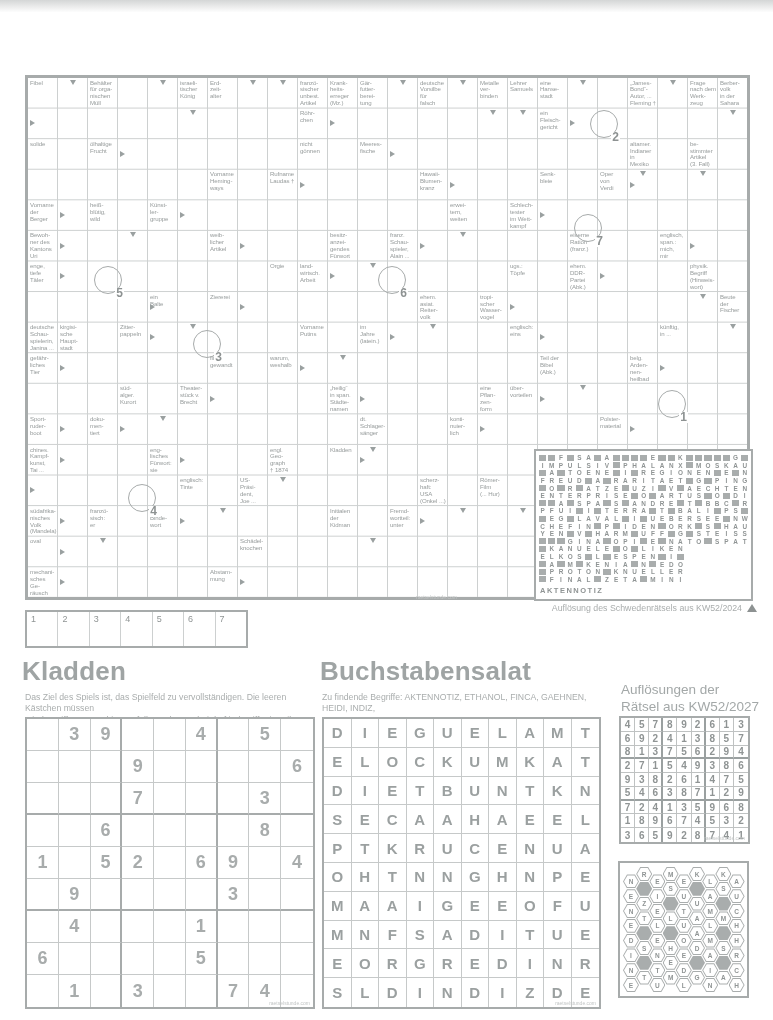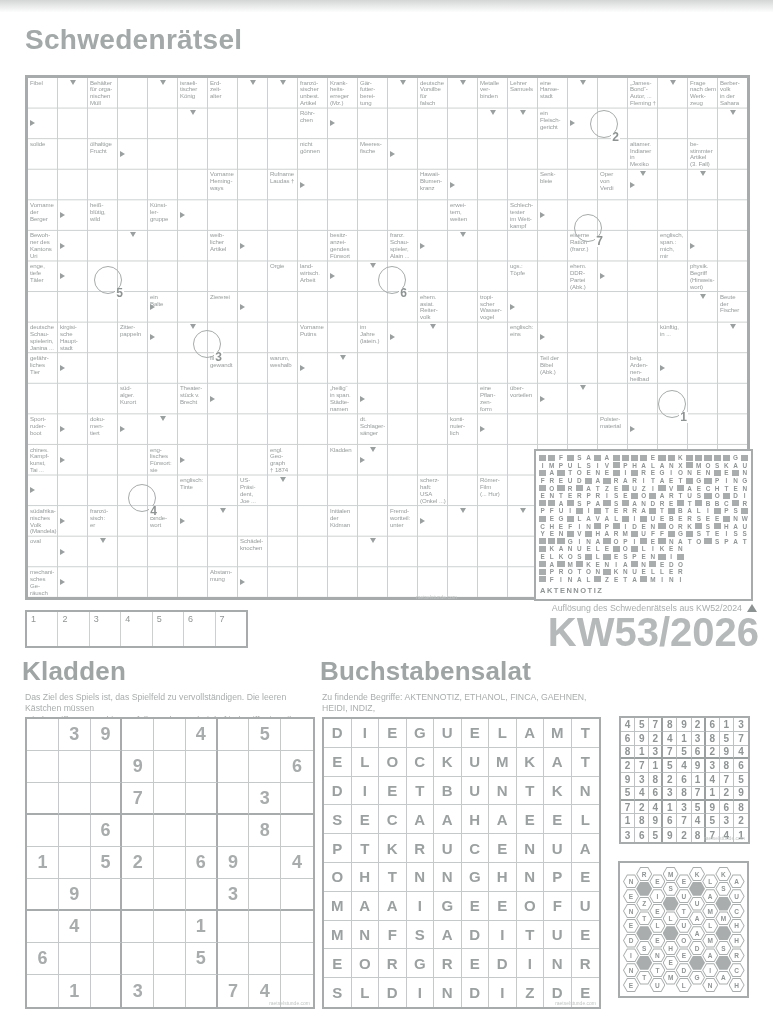--- a/index.html
+++ b/index.html
@@ -57,21 +57,20 @@
   .hex>div{position:absolute;inset:1px;background:#fff;display:flex;align-items:center;justify-content:center;
            font-size:6.5px;font-weight:700;color:#8f9494;
            clip-path:polygon(25% 0,75% 0,100% 50%,75% 100%,25% 100%,0 50%);}
   .hex>div.g{background:#a9adad;}
 </style>
 </head>
 <body>
 
 <div id="page">
   <div class="topband"></div>
-  <div class="h1">Schwedenrätsel</div>
 
   <div class="xw" id="xw">
       <div class="clue" style="left: 0px; top: 0px; width: 30px; height: 30.588px;">Fibel</div>
       <div class="clue" style="left: 60px; top: 0px; width: 30px; height: 30.588px;">Behälter
 für orga-
 nischen
 Müll</div>
       <div class="clue" style="left: 150px; top: 0px; width: 30px; height: 30.588px;">israeli-
 tischer
 König</div>
@@ -1011,21 +1010,20 @@
       <div>4</div>
       <div>5</div>
       <div>6</div>
       <div>7</div>
     </div>
 
   <div class="note">
     <span>Auflösung des Schwedenrätsels aus KW52/2024</span>
     <span class="tri"></span>
   </div>
-  <div class="kw">KW53/2026</div>
 
   <div class="h2" style="left:22px;top:656px">Kladden</div>
   <div class="instr" style="left:25px;top:692px;width:296px">Das Ziel des Spiels ist, das Spielfeld zu vervollständigen. Die leeren Kästchen müssen
 mit den Ziffern von 1 bis 9 gefüllt werden. Dabei darf jede Ziffer jeweils nur einmal
 in einer Zeile, in einer Spalte und in einem Block à 3x3 Felder vorkommen.</div>
   <div class="grid" id="sudoku-grid" style="left: 25px; top: 717px; width: 290px; height: 292px; grid-template-columns: repeat(9, 1fr); grid-template-rows: repeat(9, 1fr);">
       <div class="sudcell" style="border-right: 1px solid rgb(198, 201, 201); border-bottom: 1px solid rgb(198, 201, 201);"></div>
       <div class="sudcell" style="border-right: 1px solid rgb(198, 201, 201); border-bottom: 1px solid rgb(198, 201, 201);">3</div>
       <div class="sudcell" style="border-right: 2px solid rgb(167, 171, 171); border-bottom: 1px solid rgb(198, 201, 201);">9</div>
       <div class="sudcell" style="border-right: 1px solid rgb(198, 201, 201); border-bottom: 1px solid rgb(198, 201, 201);"></div>
@@ -1210,20 +1208,22 @@
       <div class="wscell" style="border-right: 1px solid rgb(198, 201, 201); border-bottom: none;">I</div>
       <div class="wscell" style="border-right: 1px solid rgb(198, 201, 201); border-bottom: none;">N</div>
       <div class="wscell" style="border-right: 1px solid rgb(198, 201, 201); border-bottom: none;">D</div>
       <div class="wscell" style="border-right: 1px solid rgb(198, 201, 201); border-bottom: none;">I</div>
       <div class="wscell" style="border-right: 1px solid rgb(198, 201, 201); border-bottom: none;">Z</div>
       <div class="wscell" style="border-right: 1px solid rgb(198, 201, 201); border-bottom: none;">D</div>
       <div class="wscell" style="border-right: none; border-bottom: none;">E</div>
       <div class="wm" style="right: 3px; bottom: 1px;">raetselstunde.com</div>
     </div>
 
+  <div class="soltitle">Auflösungen der
+Rätsel aus KW52/2027</div>
   <div class="grid" id="mini-grid" style="left: 619px; top: 716px; width: 131px; height: 128px; grid-template-columns: repeat(9, 1fr); grid-template-rows: repeat(9, 1fr);">
       <div class="minicell" style="border-right: 1px solid rgb(191, 194, 194); border-bottom: 1px solid rgb(191, 194, 194);">4</div>
       <div class="minicell" style="border-right: 1px solid rgb(191, 194, 194); border-bottom: 1px solid rgb(191, 194, 194);">5</div>
       <div class="minicell" style="border-right: 2px solid rgb(154, 160, 160); border-bottom: 1px solid rgb(191, 194, 194);">7</div>
       <div class="minicell" style="border-right: 1px solid rgb(191, 194, 194); border-bottom: 1px solid rgb(191, 194, 194);">8</div>
       <div class="minicell" style="border-right: 1px solid rgb(191, 194, 194); border-bottom: 1px solid rgb(191, 194, 194);">9</div>
       <div class="minicell" style="border-right: 2px solid rgb(154, 160, 160); border-bottom: 1px solid rgb(191, 194, 194);">2</div>
       <div class="minicell" style="border-right: 1px solid rgb(191, 194, 194); border-bottom: 1px solid rgb(191, 194, 194);">6</div>
       <div class="minicell" style="border-right: 1px solid rgb(191, 194, 194); border-bottom: 1px solid rgb(191, 194, 194);">1</div>
       <div class="minicell" style="border-right: none; border-bottom: 1px solid rgb(191, 194, 194);">3</div>

